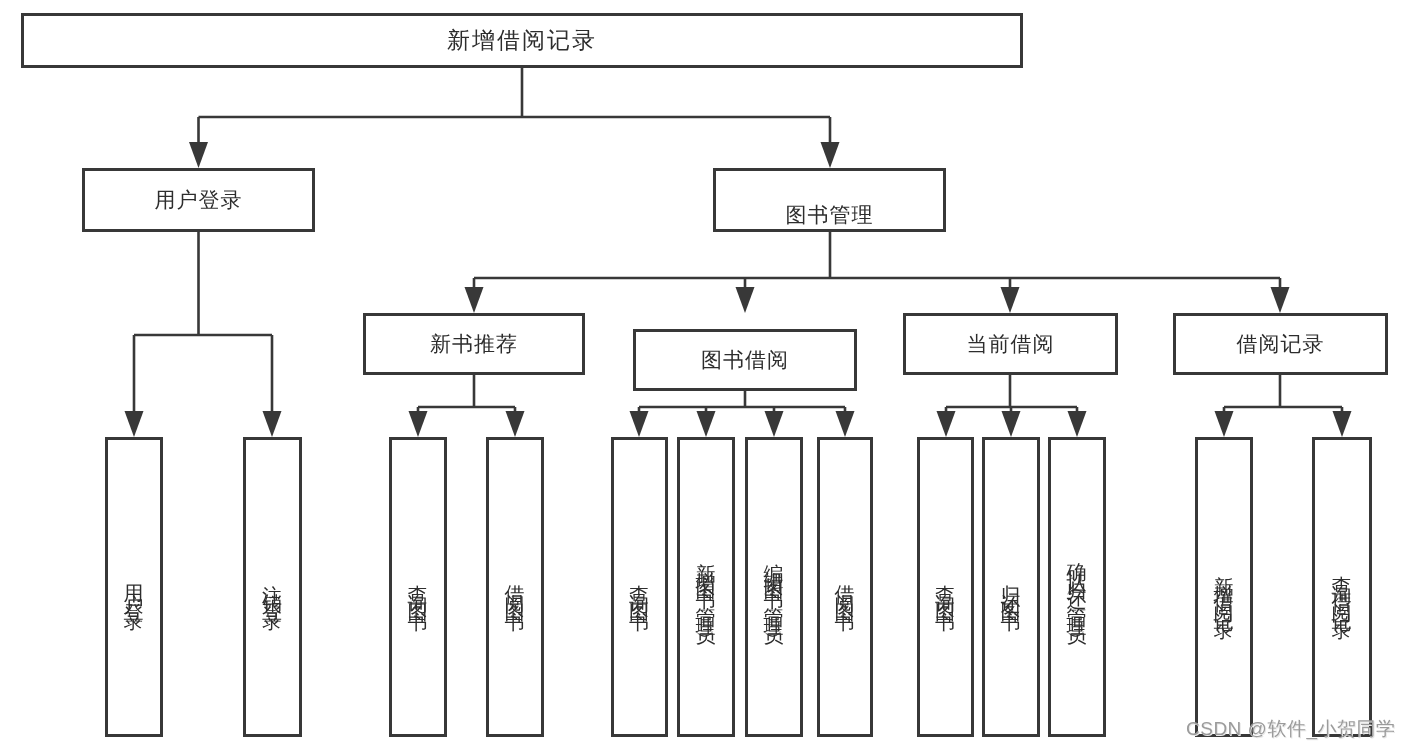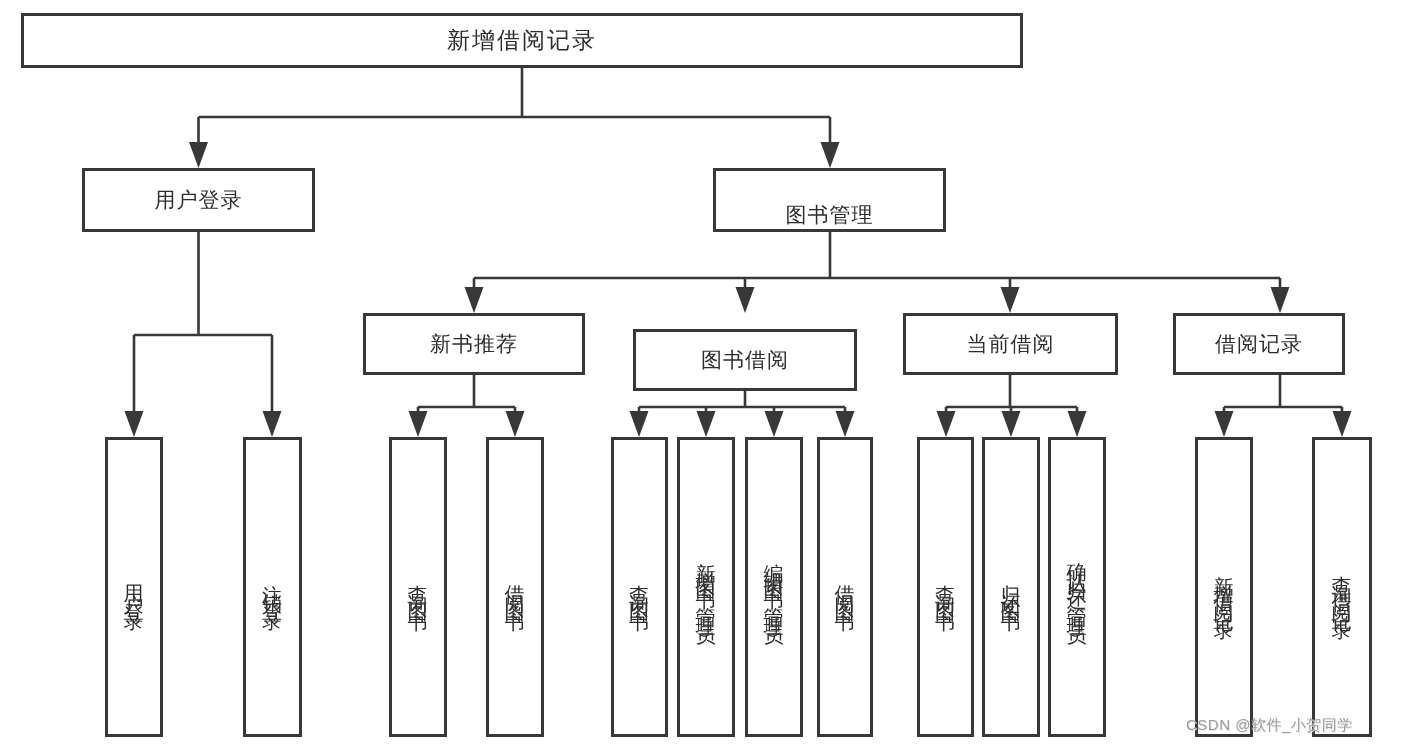--- a/index.html
+++ b/index.html
@@ -48,21 +48,21 @@
     text-orientation: upright;
     letter-spacing: 9px;
     line-height: 1;
     white-space: nowrap;
   }
   #watermark {
     position: absolute;
     left: 1186px;
     top: 716px;
     z-index: 3;
-    font-size: 15px;
+    font-size: 19px;
     color: #9b9b9b;
     text-shadow: 1px 1px 0 #e8e8e8;
     white-space: nowrap;
     letter-spacing: 0.5px;
     text-align: center;
   }
 </style>
 </head>
 <body>
 
@@ -150,21 +150,21 @@
 
   <div class="node hbox" style="left:363px; top:313px; width:222px; height:62px;font-family:Liberation Serif, serif;">
     <span>新书推荐</span>
   </div>
   <div class="node hbox" style="left:633px; top:329px; width:224px; height:62px;">
     <span>图书借阅</span>
   </div>
   <div class="node hbox" style="left:903px; top:313px; width:215px; height:62px;">
     <span>当前借阅</span>
   </div>
-  <div class="node hbox" style="left:1173px; top:313px; width:172px; height:62px;">
+  <div class="node hbox" style="left:1173px; top:313px; width:215px; height:62px;">
     <span>借阅记录</span>
   </div>
 
   <div class="node vbox" style="left:105px; top:437px; width:58px; height:300px;">
     <span class="vtext">用户登录</span>
   </div>
   <div class="node vbox" style="left:243px; top:437px; width:59px; height:300px;">
     <span class="vtext">注销登录</span>
   </div>
 

